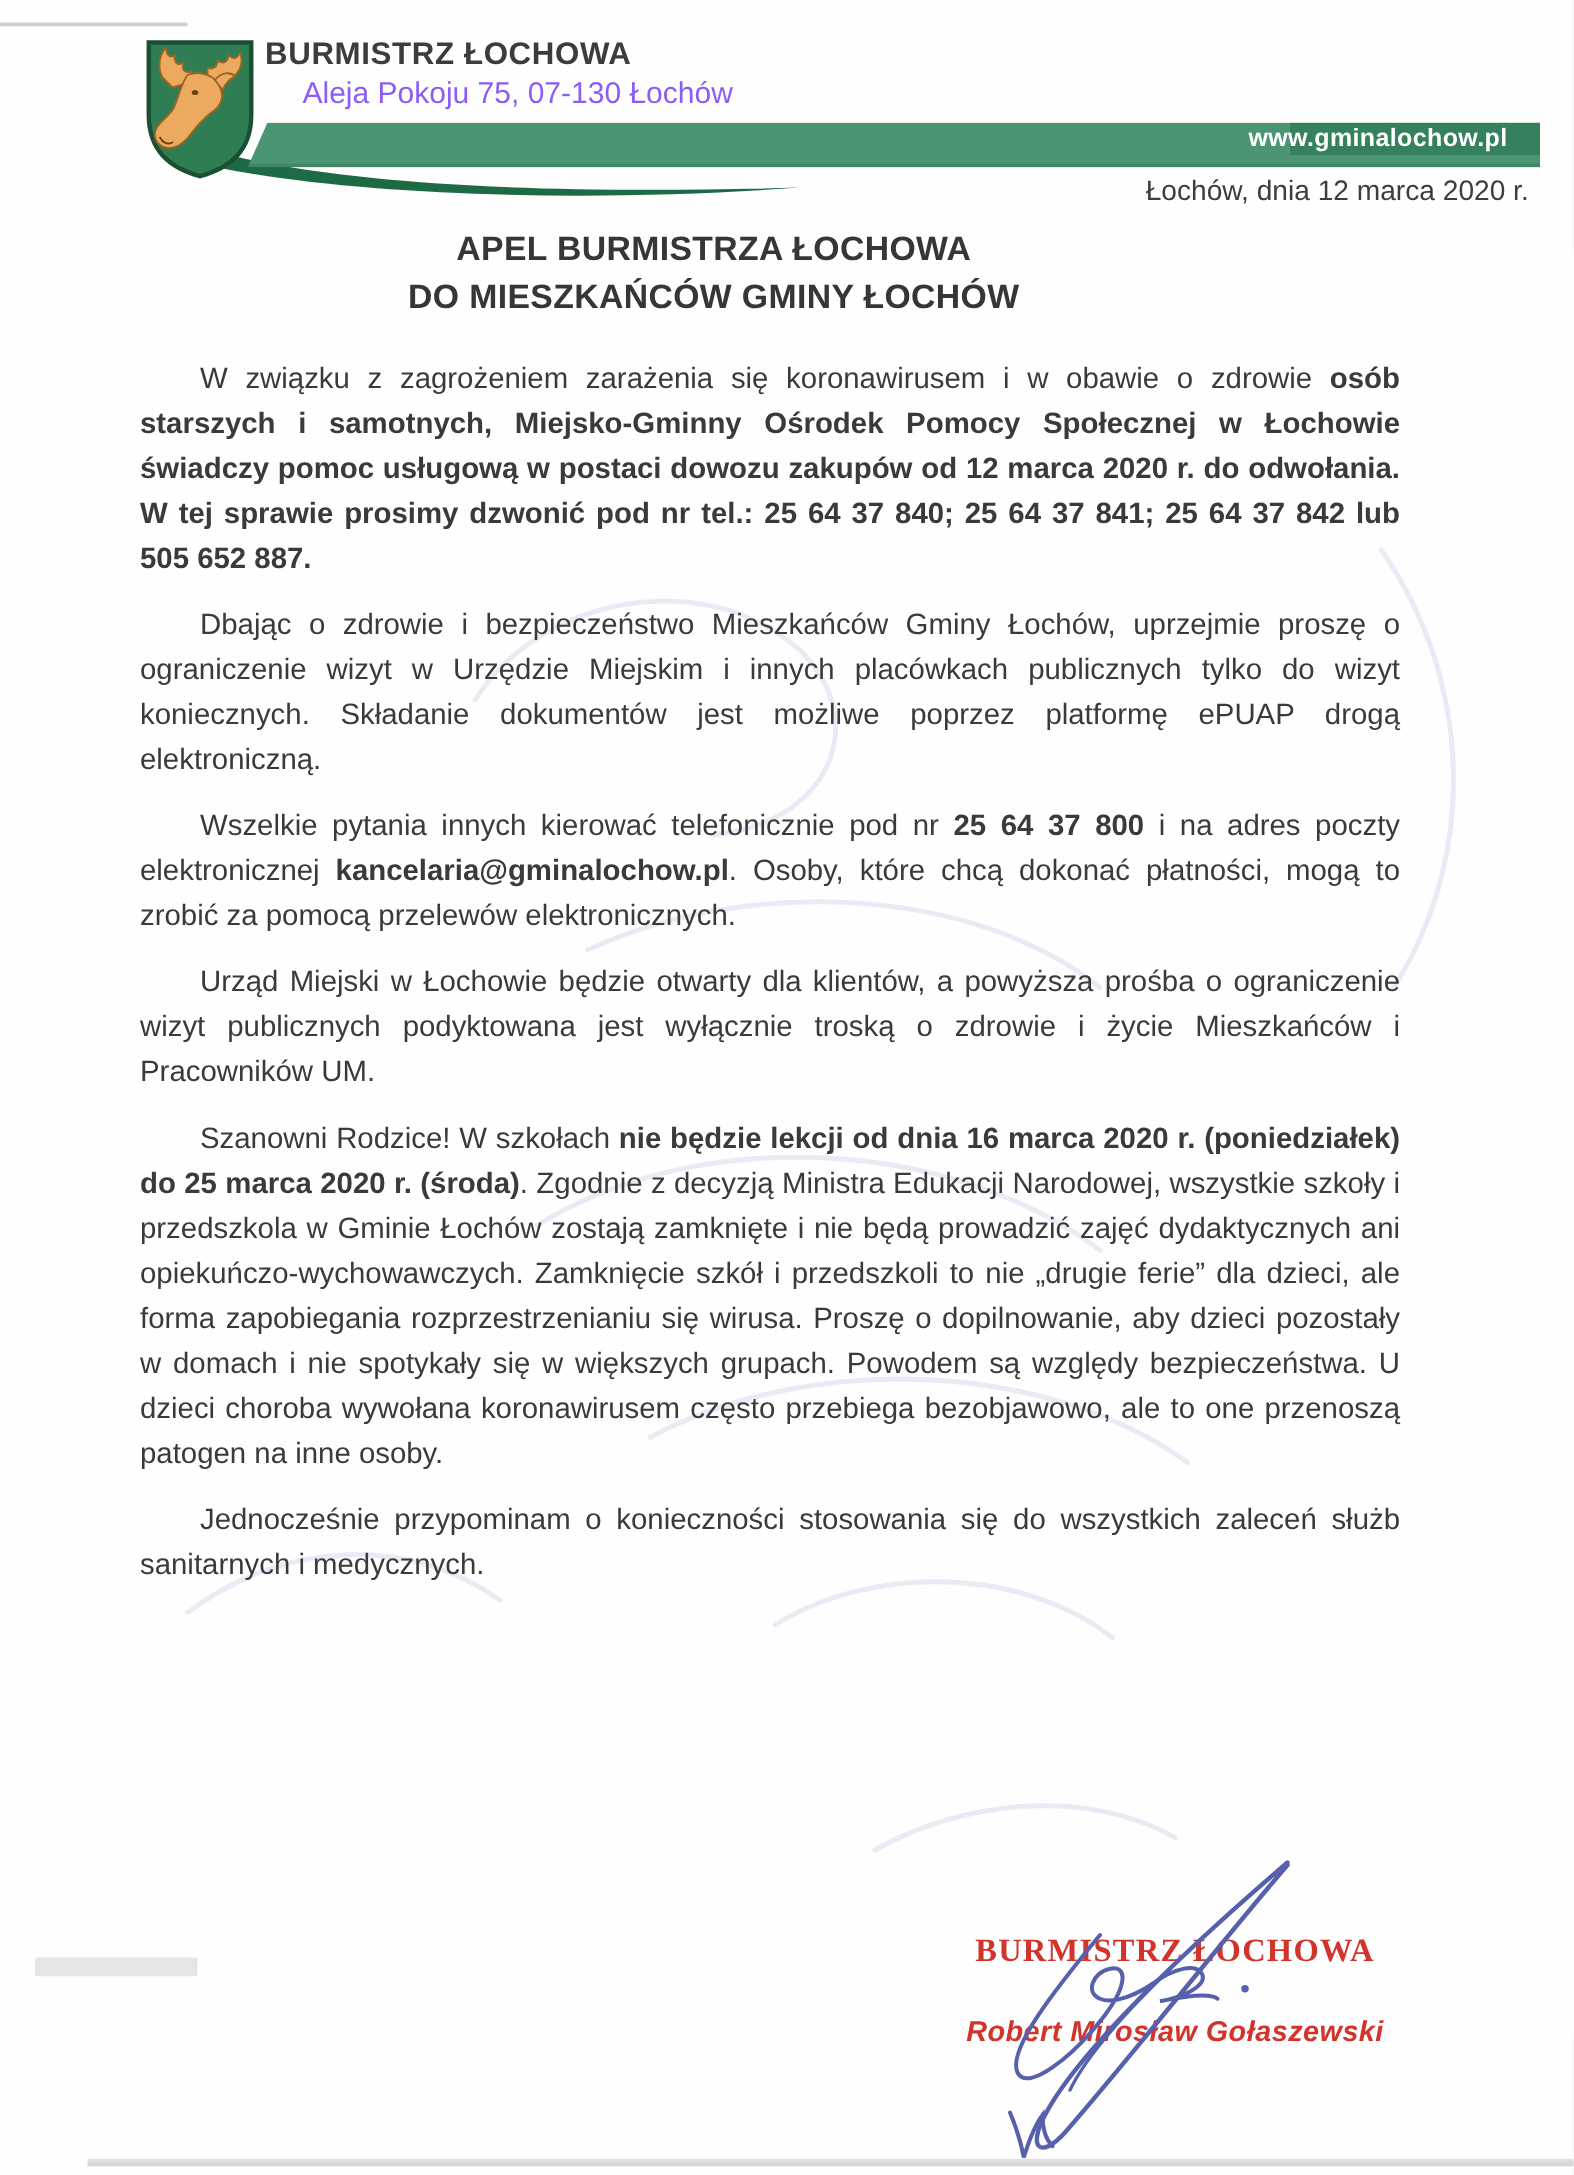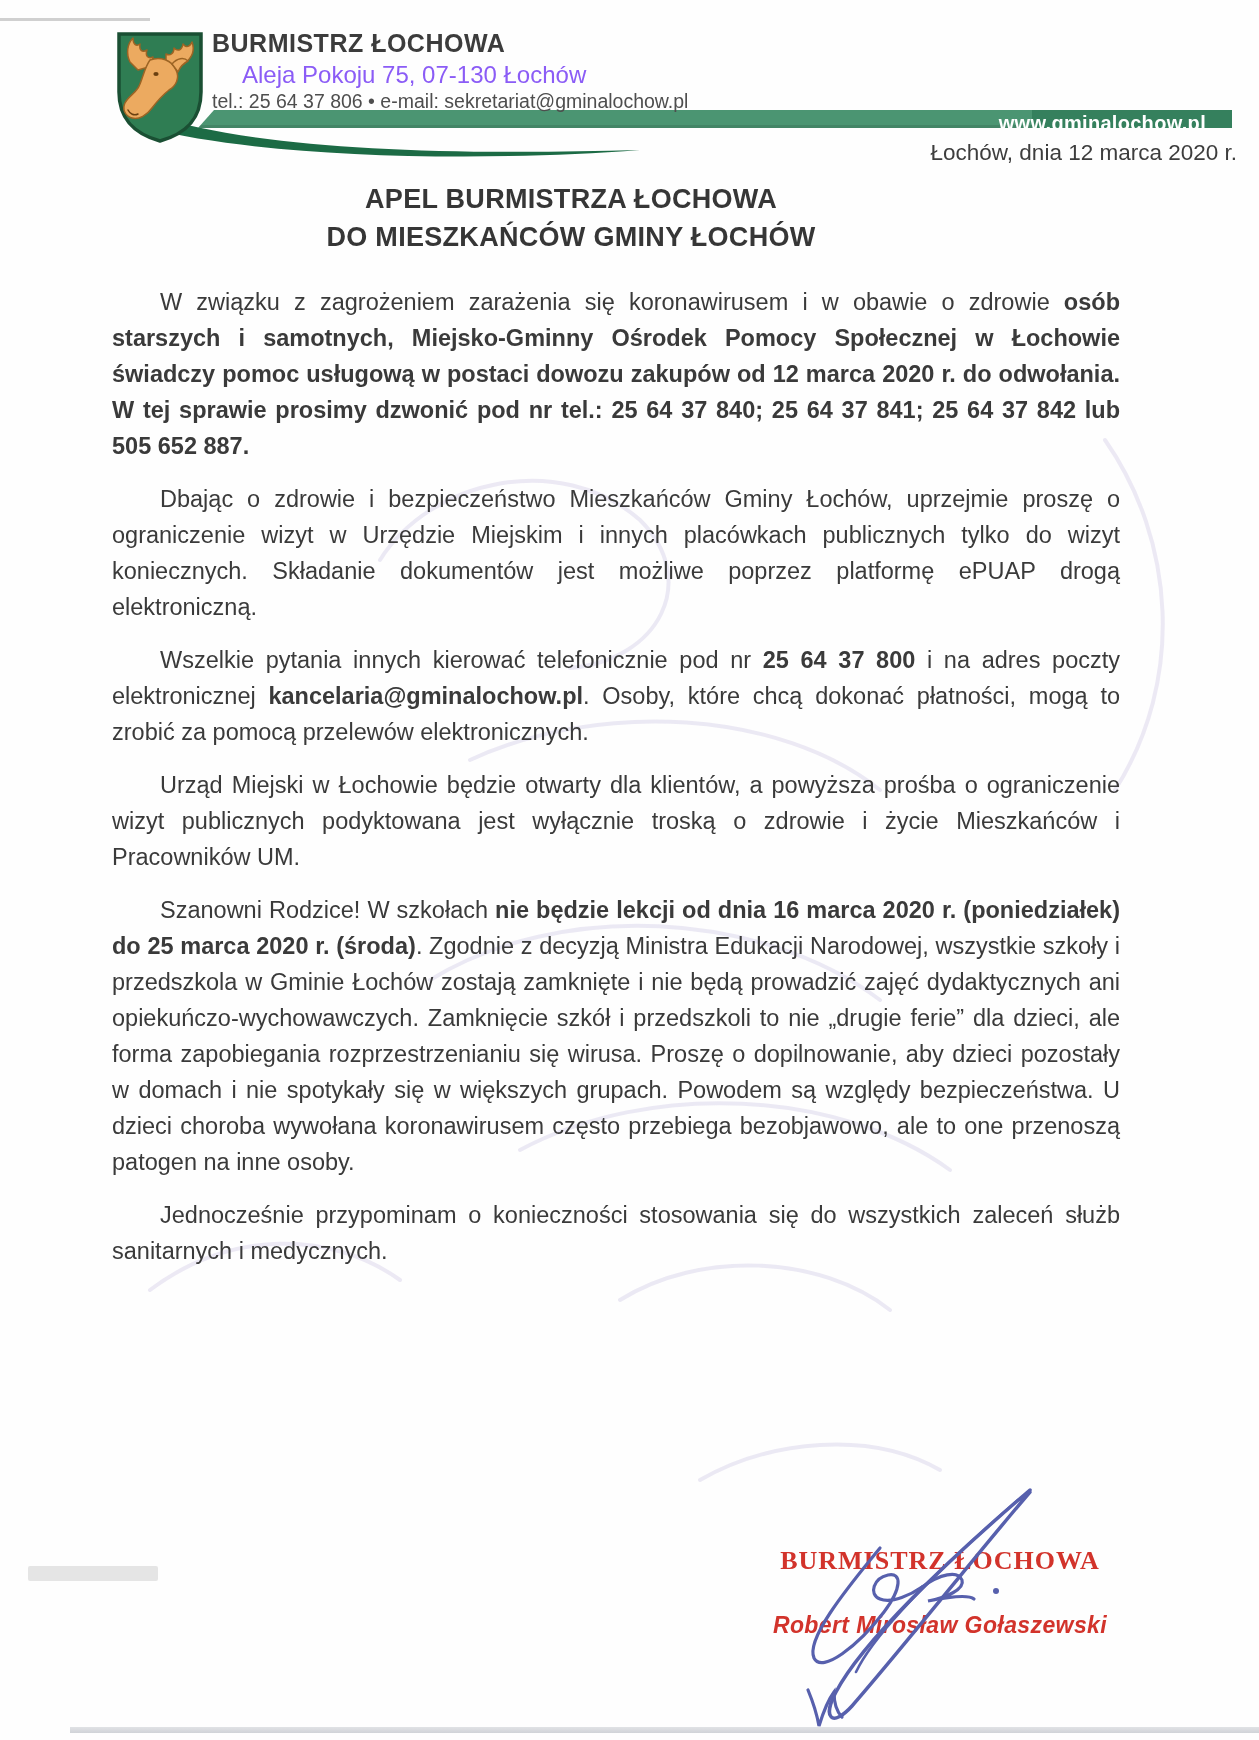--- a/index.html
+++ b/index.html
@@ -12,37 +12,37 @@
     font-family:"Liberation Sans","DejaVu Sans",sans-serif;
     color:#383838;
   }
   
   .coat{position:absolute;left:114px;top:30px;width:92px;height:114px;z-index:3;}
   .org{position:absolute;left:212px;top:28px;z-index:3;}
   .org-name{font-size:25px;font-weight:bold;letter-spacing:.5px;color:#3c3c3c;line-height:30px;}
   .org-address{font-size:24px;color:#8b5cf6;line-height:26px;margin-top:4px;margin-left:30px;}
   .org-contact{font-size:19.5px;color:#4e4e4e;line-height:26px;}
   .bar{
-    position:absolute;left:198px;top:110px;width:1034px;height:18px;z-index:2;
+    position:absolute;left:198px;top:98px;width:1034px;height:36px;z-index:2;
     background:var(--bar_green);
     clip-path:polygon(16px 0,100% 0,100% 100%,0 100%);
     box-shadow:inset 0 -3px 0 rgba(0,0,0,.10);
   }
   .bar-dark{
     position:absolute;right:0;top:0;width:200px;height:26px;
     background:var(--bar_green_dark);
   }
   .bar-url{
     position:absolute;right:0;top:0;height:26px;line-height:26px;
     padding-right:26px;
     font-size:20px;font-weight:bold;color:#ffffff;letter-spacing:.3px;
   }
   .swoosh{position:absolute;left:0;top:0;width:1259px;height:180px;z-index:1;}
   .date-line{
-    position:absolute;top:140px;right:22px;z-index:3;
+    position:absolute;top:140px;right:36px;z-index:3;
     font-size:22.5px;color:#3d3d3d;
   }
   
   .content{position:absolute;left:112px;top:180px;width:1008px;z-index:3;}
   .title{
     text-align:center;transform:translateX(-45px);
     font-size:27px;font-weight:bold;line-height:38px;color:#363636;
     letter-spacing:.3px;
   }
   .salutation{margin-top:54px;font-size:24px;font-weight:bold;color:#333;}
@@ -112,21 +112,20 @@
       <path d="M36 30 C46 26 58 30 62 40 C66 48 62 56 55 60 C50 64 44 70 38 78 C33 85 25 90 18 88 C11 86 8 79 11 73 C14 67 20 64 24 58 C28 52 30 38 36 30 Z"></path>
       <path d="M58 34 C63 28 70 27 74 31 C70 33 66 37 64 42 Z"></path>
     </g>
     <ellipse cx="42" cy="44" rx="2.6" ry="2" fill="#6b4010"></ellipse>
     <path d="M14 80 C16 84 20 86 24 84" fill="none" stroke="#6b4010" stroke-width="1.5" stroke-linecap="round"></path>
   </svg>
 
   <div class="org">
     <div class="org-name">BURMISTRZ ŁOCHOWA</div>
     <div class="org-address">Aleja Pokoju 75, 07-130 Łochów</div>
-    <div class="org-contact">tel.: 25 64 37 806 • e-mail: sekretariat@gminalochow.pl</div>
   </div>
 
   <div class="date-line">Łochów, dnia 12 marca 2020 r.</div>
 
   <div class="content">
     <div class="title">
       <div>APEL BURMISTRZA ŁOCHOWA</div>
       <div>DO MIESZKAŃCÓW GMINY ŁOCHÓW</div>
     </div>
     <div class="paras">

